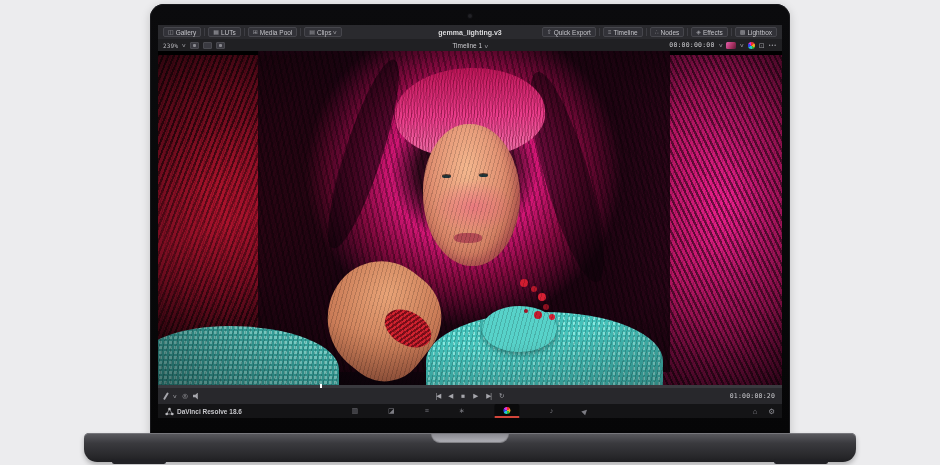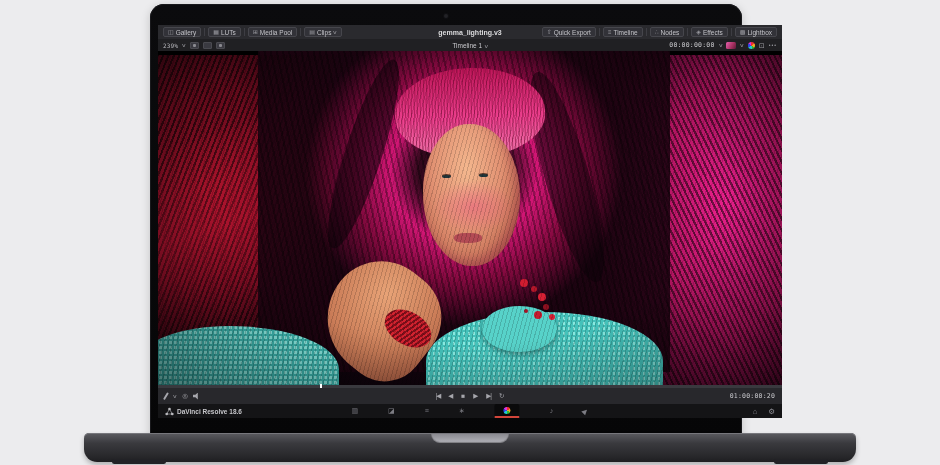--- a/index.html
+++ b/index.html
@@ -1,20 +1,20 @@
 <!DOCTYPE html>
 <html><head>
 <meta charset="utf-8">
 <style>
   * { margin:0; padding:0; box-sizing:border-box; }
   html,body { width:940px; height:465px; overflow:hidden; }
   body { background:#ececee; font-family:"Liberation Sans","DejaVu Sans",sans-serif; position:relative; }
 
   
-  .lid { position:absolute; left:150px; top:4px; width:592px; height:434px;
+  .lid { position:absolute; left:150px; top:4px; width:640px; height:434px;
          background:linear-gradient(#0b0b0d,#060607); border-radius:14px 14px 2px 2px;
          box-shadow:inset 0 0 0 1px #19191c, 0 2px 10px rgba(0,0,0,.18); }
   .camera { position:absolute; left:50%; top:10px; width:4px; height:4px; margin-left:-2px;
             border-radius:50%; background:#222226; box-shadow:0 0 0 1px #101013; }
   .screen { position:absolute; left:8px; top:21px; width:624px; height:393px;
             background:#1d1d20; display:flex; flex-direction:column; overflow:hidden; }
   .base { position:absolute; left:84px; top:433px; width:772px; height:29px;
           background:linear-gradient(#5c5c61,#3a3a3e 35%,#28282b 80%,#1e1e21);
           border-radius:5px 5px 13px 13px; box-shadow:inset 0 1px 0 #77777c, 0 3px 5px rgba(0,0,0,.25); }
   .notch { position:absolute; left:50%; top:434px; width:78px; height:9px; margin-left:-39px;

